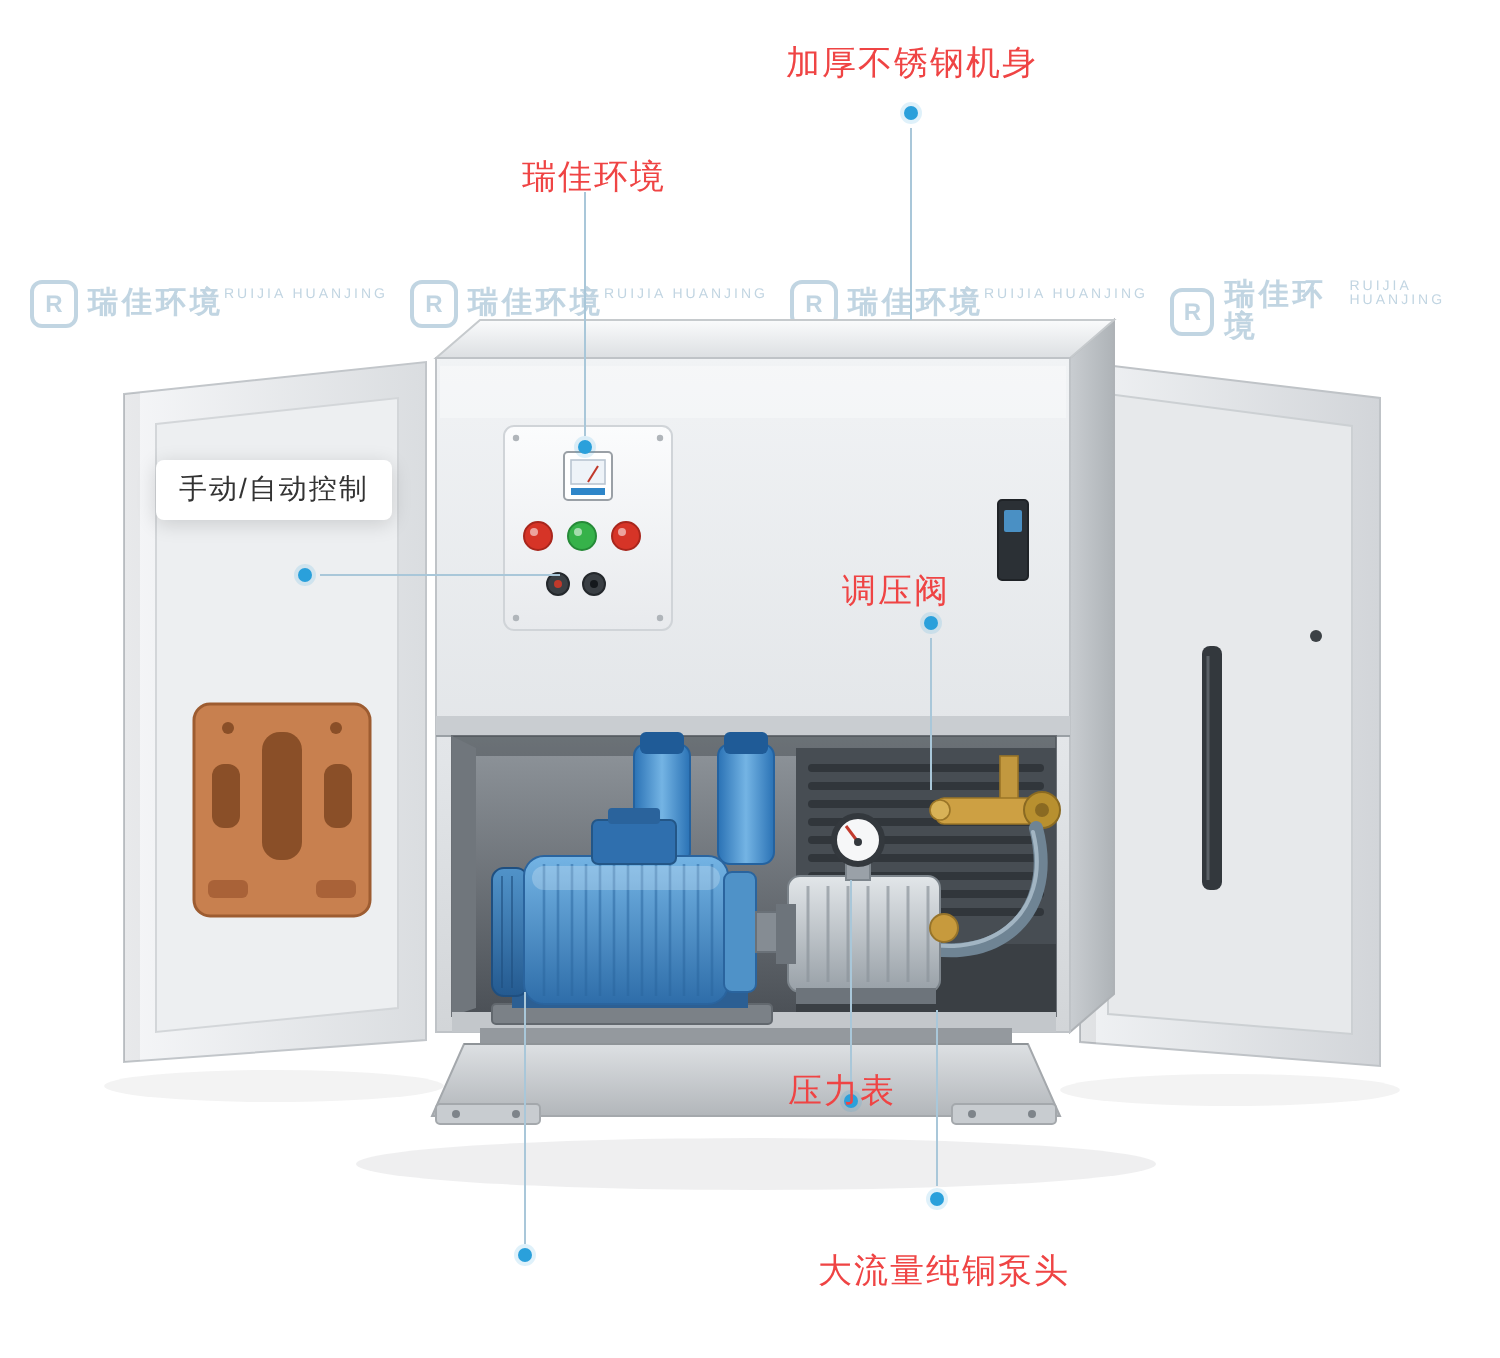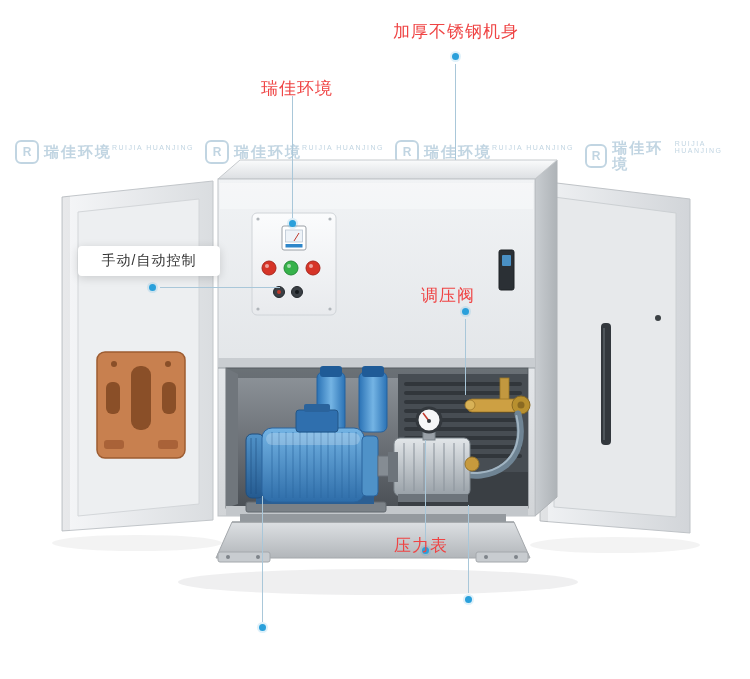--- a/index.html
+++ b/index.html
@@ -306,33 +306,34 @@
   </div>
 
   <div class="callout-label" style="left:456px;top:20px">加厚不锈钢机身</div>
   <div class="callout-dot" style="left:452px;top:53px"></div>
   <div class="callout-line v" style="left:455px;top:64px;height:96px"></div>
 
   <div class="callout-label" style="left:297px;top:77px">瑞佳环境</div>
   <div class="callout-line v" style="left:292px;top:96px;height:122px"></div>
   <div class="callout-dot" style="left:289px;top:220px"></div>
 
-  <div class="callout-box" style="left:78px;top:246px;width:142px;height:30px">
+  <div class="callout-box" style="left:78px;top:230px;width:118px;height:30px">
     <span>手动/自动控制</span>
   </div>
   <div class="callout-dot" style="left:149px;top:284px"></div>
   <div class="callout-line h" style="left:160px;top:287px;width:120px"></div>
 
   <div class="callout-label" style="left:448px;top:284px">调压阀</div>
   <div class="callout-dot" style="left:462px;top:308px"></div>
   <div class="callout-line v" style="left:465px;top:319px;height:76px"></div>
 
   <div class="callout-line v" style="left:425px;top:440px;height:104px"></div>
   <div class="callout-dot" style="left:422px;top:547px"></div>
   <div class="callout-label" style="left:421px;top:534px">压力表</div>
 
   <div class="callout-line v" style="left:262px;top:496px;height:126px"></div>
   <div class="callout-dot" style="left:259px;top:624px"></div>
 
   <div class="callout-line v" style="left:468px;top:505px;height:88px"></div>
   <div class="callout-dot" style="left:465px;top:596px"></div>
+  <div class="callout-label" style="left:472px;top:624px">大流量纯铜泵头</div>
 
 </div>
 
 </body></html>

